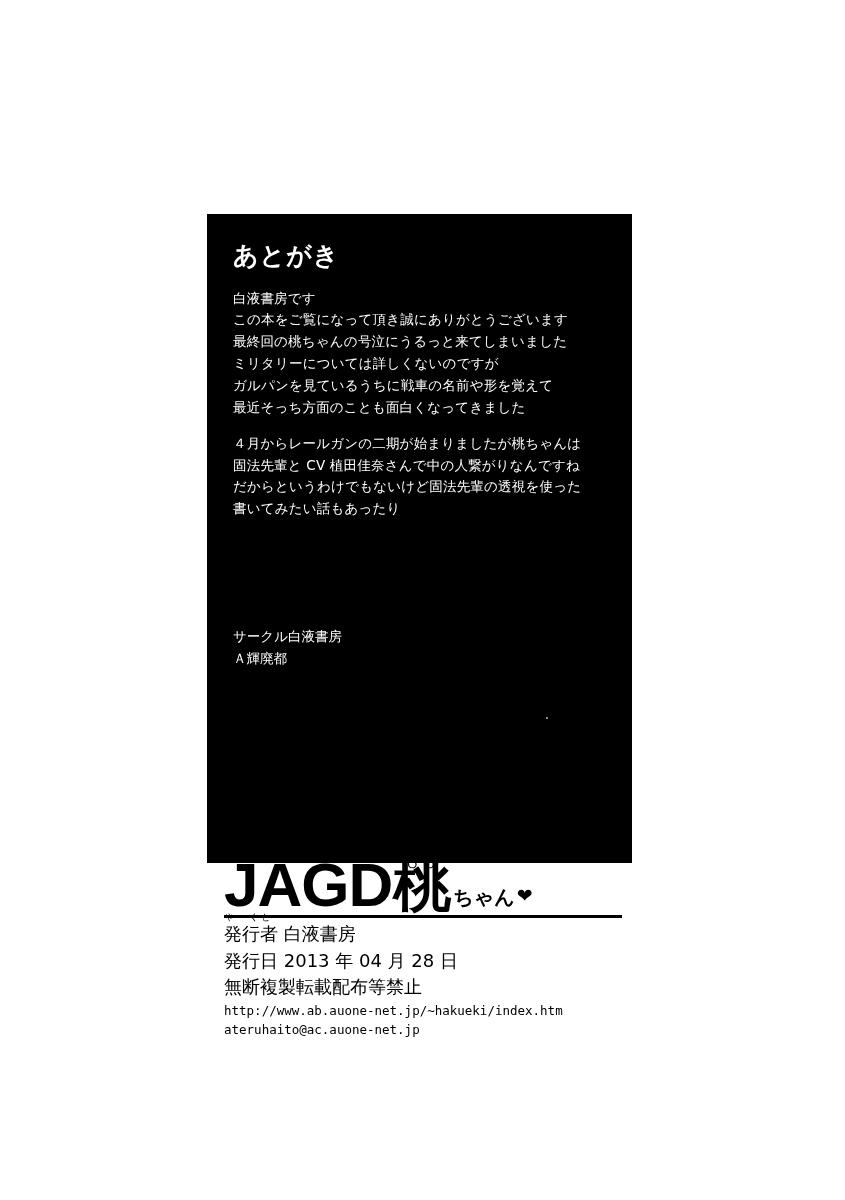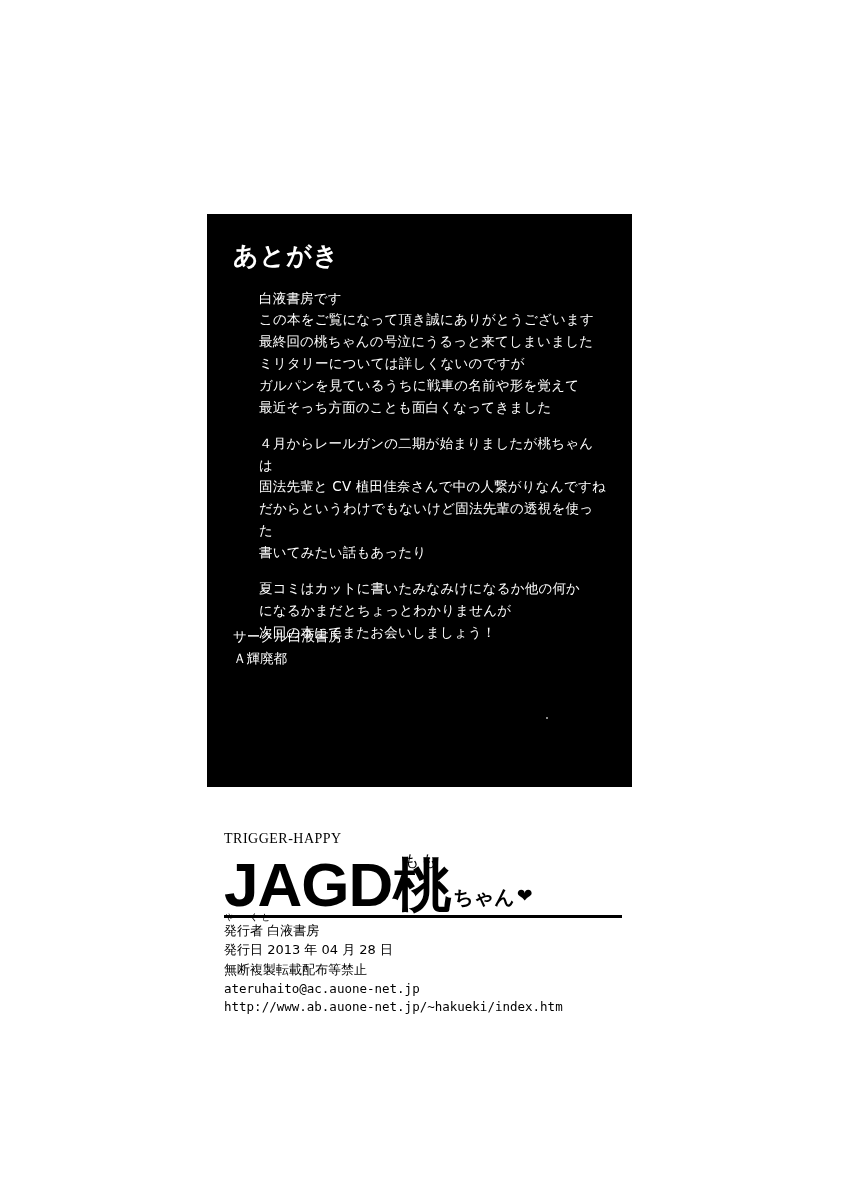--- a/index.html
+++ b/index.html
@@ -14,42 +14,41 @@
     font-family: "Liberation Sans", sans-serif;
     overflow: hidden;
   }
 
   
   .afterword-panel {
     position: absolute;
     left: 207px;
     top: 214px;
     width: 425px;
-    height: 573px;
+    height: 649px;
     background: #000000;
     color: #ffffff;
     box-sizing: border-box;
     padding: 28px 26px 20px 26px;
   }
 
   .afterword-title {
     font-family: "DejaVu Sans", sans-serif;
     font-size: 25px;
     font-weight: bold;
     letter-spacing: 1px;
     margin: 0 0 18px 0;
     line-height: 1.1;
   }
 
   .afterword-body {
     font-family: "DejaVu Sans", sans-serif;
     font-size: 13.5px;
     line-height: 1.62;
     letter-spacing: 0.2px;
-    margin-left: 26px;
   }
 
   .para {
     margin: 0 0 14px 0;
     white-space: pre-line;
   }
   .para:last-child { margin-bottom: 0; }
 
   .signature {
     position: absolute;
@@ -162,21 +161,21 @@
   .rule {
     height: 3px;
     background: #000;
     margin-top: 2px;
     width: 398px;
   }
 
   .imprint {
     margin-top: 3px;
     font-family: "DejaVu Sans", sans-serif;
-    font-size: 13px;
+    font-size: 18px;
     line-height: 1.48;
     color: #000;
   }
   .imprint-line { white-space: pre; }
 
   .urls {
     margin-top: 1px;
     font-family: "DejaVu Sans Mono", monospace;
     font-size: 12.5px;
     line-height: 1.5;
@@ -194,23 +193,20 @@
     <p class="para">白液書房です
 この本をご覧になって頂き誠にありがとうございます
 最終回の桃ちゃんの号泣にうるっと来てしまいました
 ミリタリーについては詳しくないのですが
 ガルパンを見ているうちに戦車の名前や形を覚えて
 最近そっち方面のことも面白くなってきました</p>
     <p class="para">４月からレールガンの二期が始まりましたが桃ちゃんは
 固法先輩と CV 植田佳奈さんで中の人繋がりなんですね
 だからというわけでもないけど固法先輩の透視を使った
 書いてみたい話もあったり</p>
-    <p class="para">夏コミはカットに書いたみなみけになるか他の何か
-になるかまだとちょっとわかりませんが
-次回の本にてまたお会いしましょう！</p>
   </div>
 
   <div class="signature">サークル白液書房
 Ａ輝廃都</div>
   <div class="speck"></div>
 </div>
 
 <div class="colophon">
   <p class="trigger-happy">TRIGGER-HAPPY</p>
 
@@ -229,16 +225,16 @@
 
   <div class="rule"></div>
 
   <div class="imprint">
     <div class="imprint-line">発行者 白液書房</div>
     <div class="imprint-line">発行日 2013 年 04 月 28 日</div>
     <div class="imprint-line">無断複製転載配布等禁止</div>
   </div>
 
   <div class="urls">
+    <div class="url-line">http://www.ab.auone-net.jp/~hakueki/index.htm</div>
     <div class="url-line">ateruhaito@ac.auone-net.jp</div>
-    <div class="url-line">http://www.ab.auone-net.jp/~hakueki/index.htm</div>
   </div>
 </div>
 
 </body></html>

